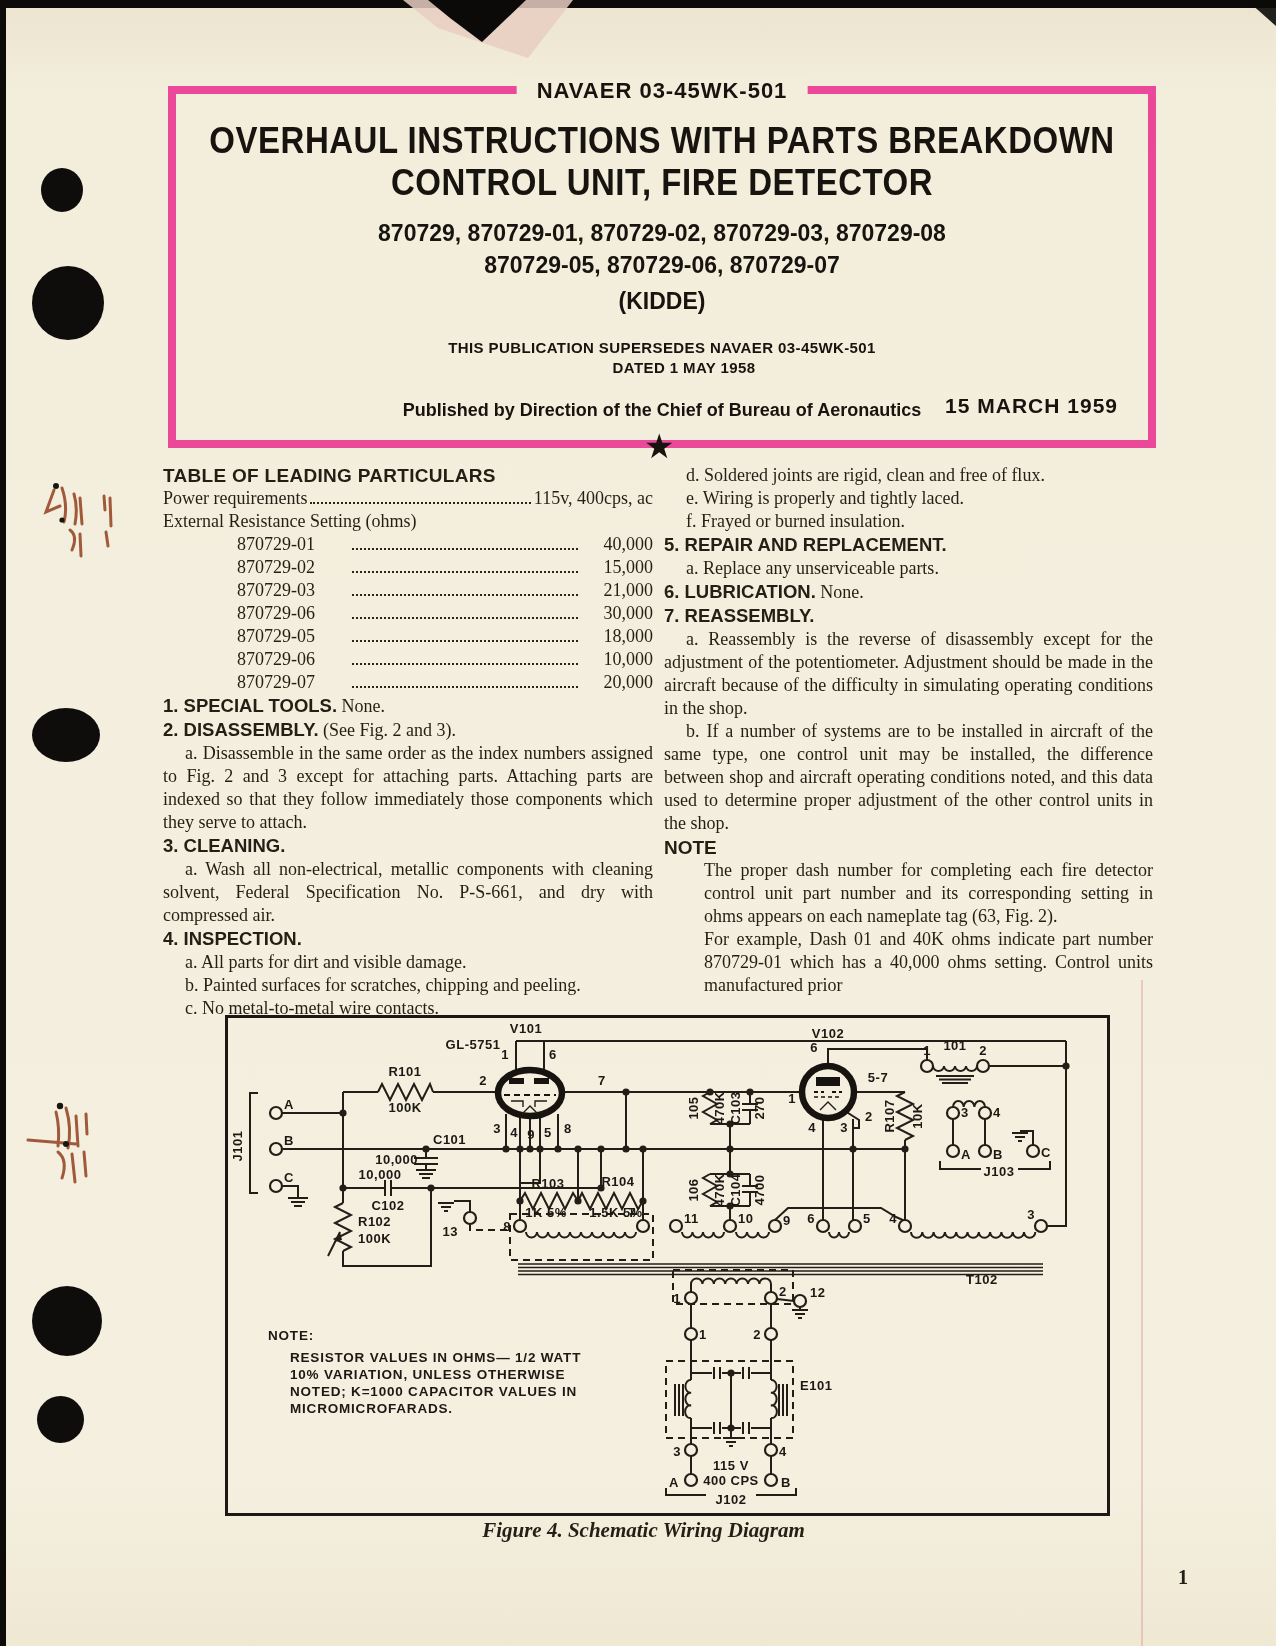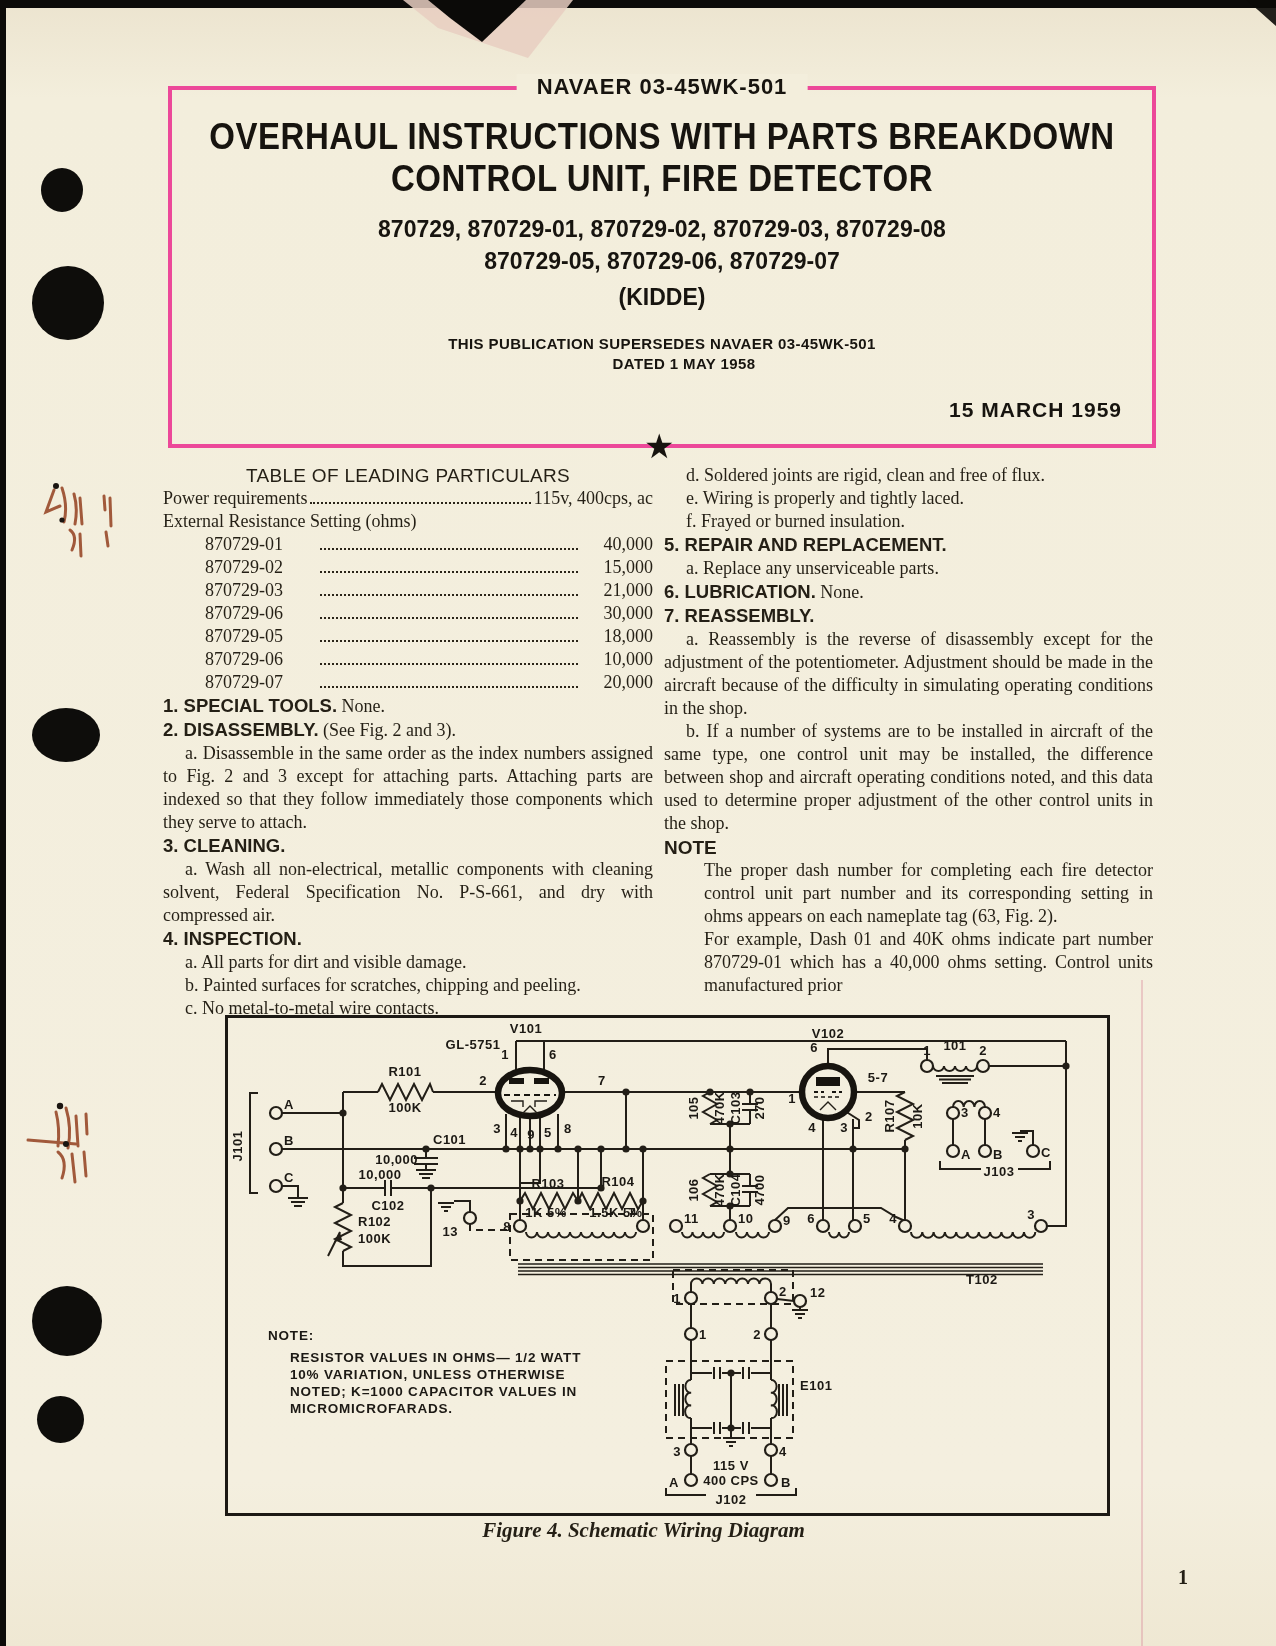--- a/index.html
+++ b/index.html
@@ -9,21 +9,21 @@
     font-family:"Liberation Serif",serif;color:#241f15;
   }
   .edge-top{position:absolute;left:0;top:0;width:1276px;height:8px;background:#0c0b09;}
   .edge-left{position:absolute;left:0;top:0;width:6px;height:1646px;background:#0c0b09;}
   .punch{position:absolute;background:#0e0d0b;border-radius:50%;}
   .scanline{position:absolute;left:1141px;top:980px;width:2px;height:666px;background:rgba(214,130,150,.35);}
 
   
   .hbox{
     position:absolute;left:168px;top:86px;width:988px;height:362px;
-    border:4px solid #ec4899;box-sizing:border-box;text-align:center;
+    border:8px solid #ec4899;box-sizing:border-box;text-align:center;
     font-family:"Liberation Sans",sans-serif;font-weight:bold;color:#17140f;
   }
   .hbox .navaer{
     position:absolute;top:-16px;left:50%;transform:translateX(-50%);
     background:#f3eedc;padding:0 20px;font-size:22px;letter-spacing:1px;white-space:nowrap;
   }
   .hbox .t1{margin-top:28px;font-size:33px;letter-spacing:.5px;transform:scaleY(1.12);}
   .hbox .t2{margin-top:4px;font-size:33px;letter-spacing:.5px;transform:scaleY(1.12);}
   .hbox .pn1{margin-top:18px;font-size:23px;}
   .hbox .pn2{margin-top:5px;font-size:23px;}
@@ -31,25 +31,25 @@
   .hbox .sup{margin-top:24px;font-size:15px;letter-spacing:.4px;}
   .hbox .sup2{margin-top:3px;font-size:15px;letter-spacing:.4px;margin-left:44px;}
   .hbox .pub{margin-top:24px;font-size:18px;}
   .hbox .date{position:absolute;right:30px;bottom:22px;font-size:21px;letter-spacing:1px;}
   .star{position:absolute;left:644px;top:430px;font-size:34px;color:#17140f;line-height:34px;}
 
   
   .col{position:absolute;top:464px;width:490px;font-size:18px;line-height:23px;text-align:justify;}
   .col-l{left:163px;}
   .col-r{left:664px;width:489px;}
-  .tabhead{text-align:center;font-family:"Liberation Sans",sans-serif;font-weight:normal;font-size:19px;letter-spacing:.3px;}
+  .tabhead{text-align:left;font-family:"Liberation Sans",sans-serif;font-weight:bold;font-size:19px;letter-spacing:.3px;}
   .lrow{display:flex;align-items:baseline;}
   .lrow .ldr{flex:1;border-bottom:2px dotted #2a2418;margin:0 3px 4px 3px;min-width:20px;}
   .rrow{display:flex;align-items:baseline;padding-left:42px;}
-  .rrow .part{width:112px;}
+  .rrow .part{width:112px;margin-left:32px;}
   .rrow .ldr{flex:1;border-bottom:2px dotted #2a2418;margin:0 3px 4px 3px;}
   .rrow .val{width:72px;text-align:right;}
   .shead{font-family:"Liberation Sans",sans-serif;font-weight:bold;font-size:18.5px;}
   .item{text-indent:22px;}
   .notehead{text-align:left;font-family:"Liberation Sans",sans-serif;font-weight:bold;font-size:19px;margin-top:1px;}
   .notepara{margin-left:40px;text-align:justify;}
 
   
   .figbox{position:absolute;left:225px;top:1015px;width:879px;height:495px;border:3px solid #1c1914;box-sizing:content-box;}
   .figcap{position:absolute;left:225px;top:1518px;width:879px;text-align:center;font-weight:bold;font-style:italic;font-size:21px;transform:translateX(-21px);}
@@ -113,20 +113,21 @@
 
 <div class="hbox">
   <div class="navaer">NAVAER 03-45WK-501</div>
   <div class="t1">OVERHAUL INSTRUCTIONS WITH PARTS BREAKDOWN</div>
   <div class="t2">CONTROL UNIT, FIRE DETECTOR</div>
   <div class="pn1">870729, 870729-01, 870729-02, 870729-03, 870729-08</div>
   <div class="pn2">870729-05, 870729-06, 870729-07</div>
   <div class="kidde">(KIDDE)</div>
   <div class="sup">THIS PUBLICATION SUPERSEDES NAVAER 03-45WK-501</div>
   <div class="sup2">DATED 1 MAY 1958</div>
+  <div class="pub">Published by Direction of the Chief of Bureau of Aeronautics</div>
   <div class="date">15 MARCH 1959</div>
 </div>
 <div class="star">★</div>
 
 <div class="col col-l">
   <div class="tabhead">TABLE OF LEADING PARTICULARS</div>
   <div class="lrow">
     <span>Power requirements</span>
     <span class="ldr"></span>
     <span>115v, 400cps, ac</span>

